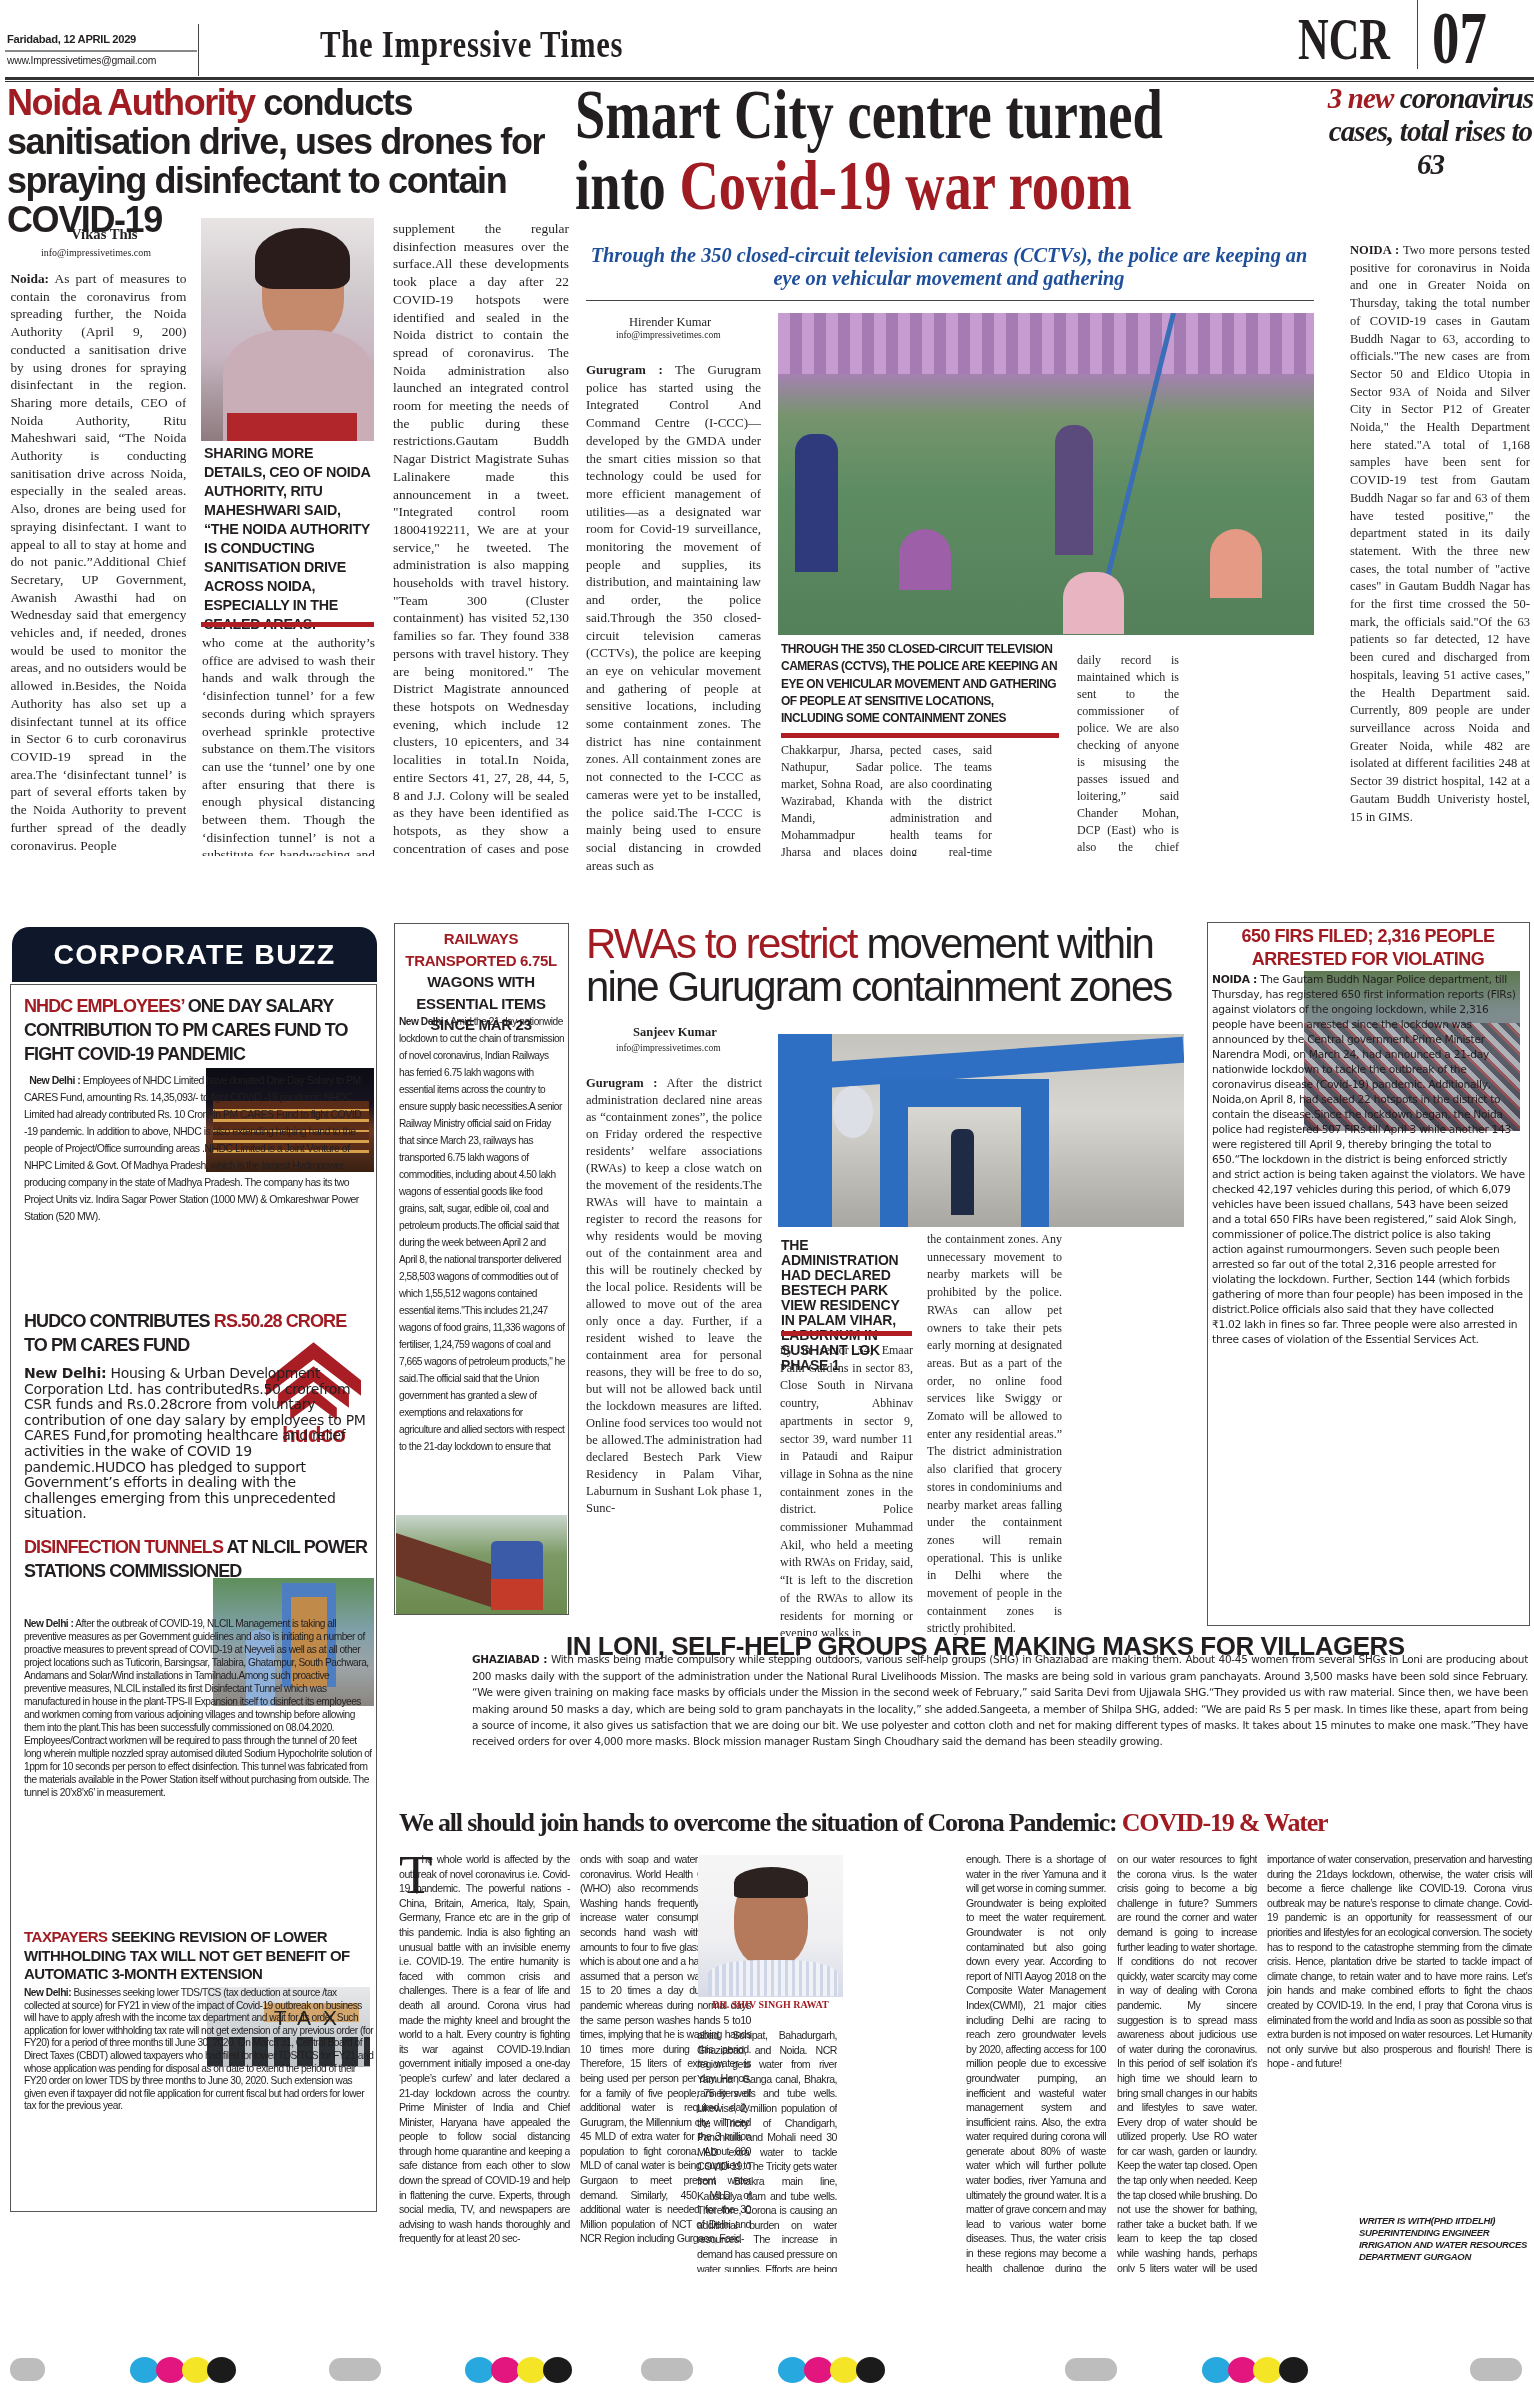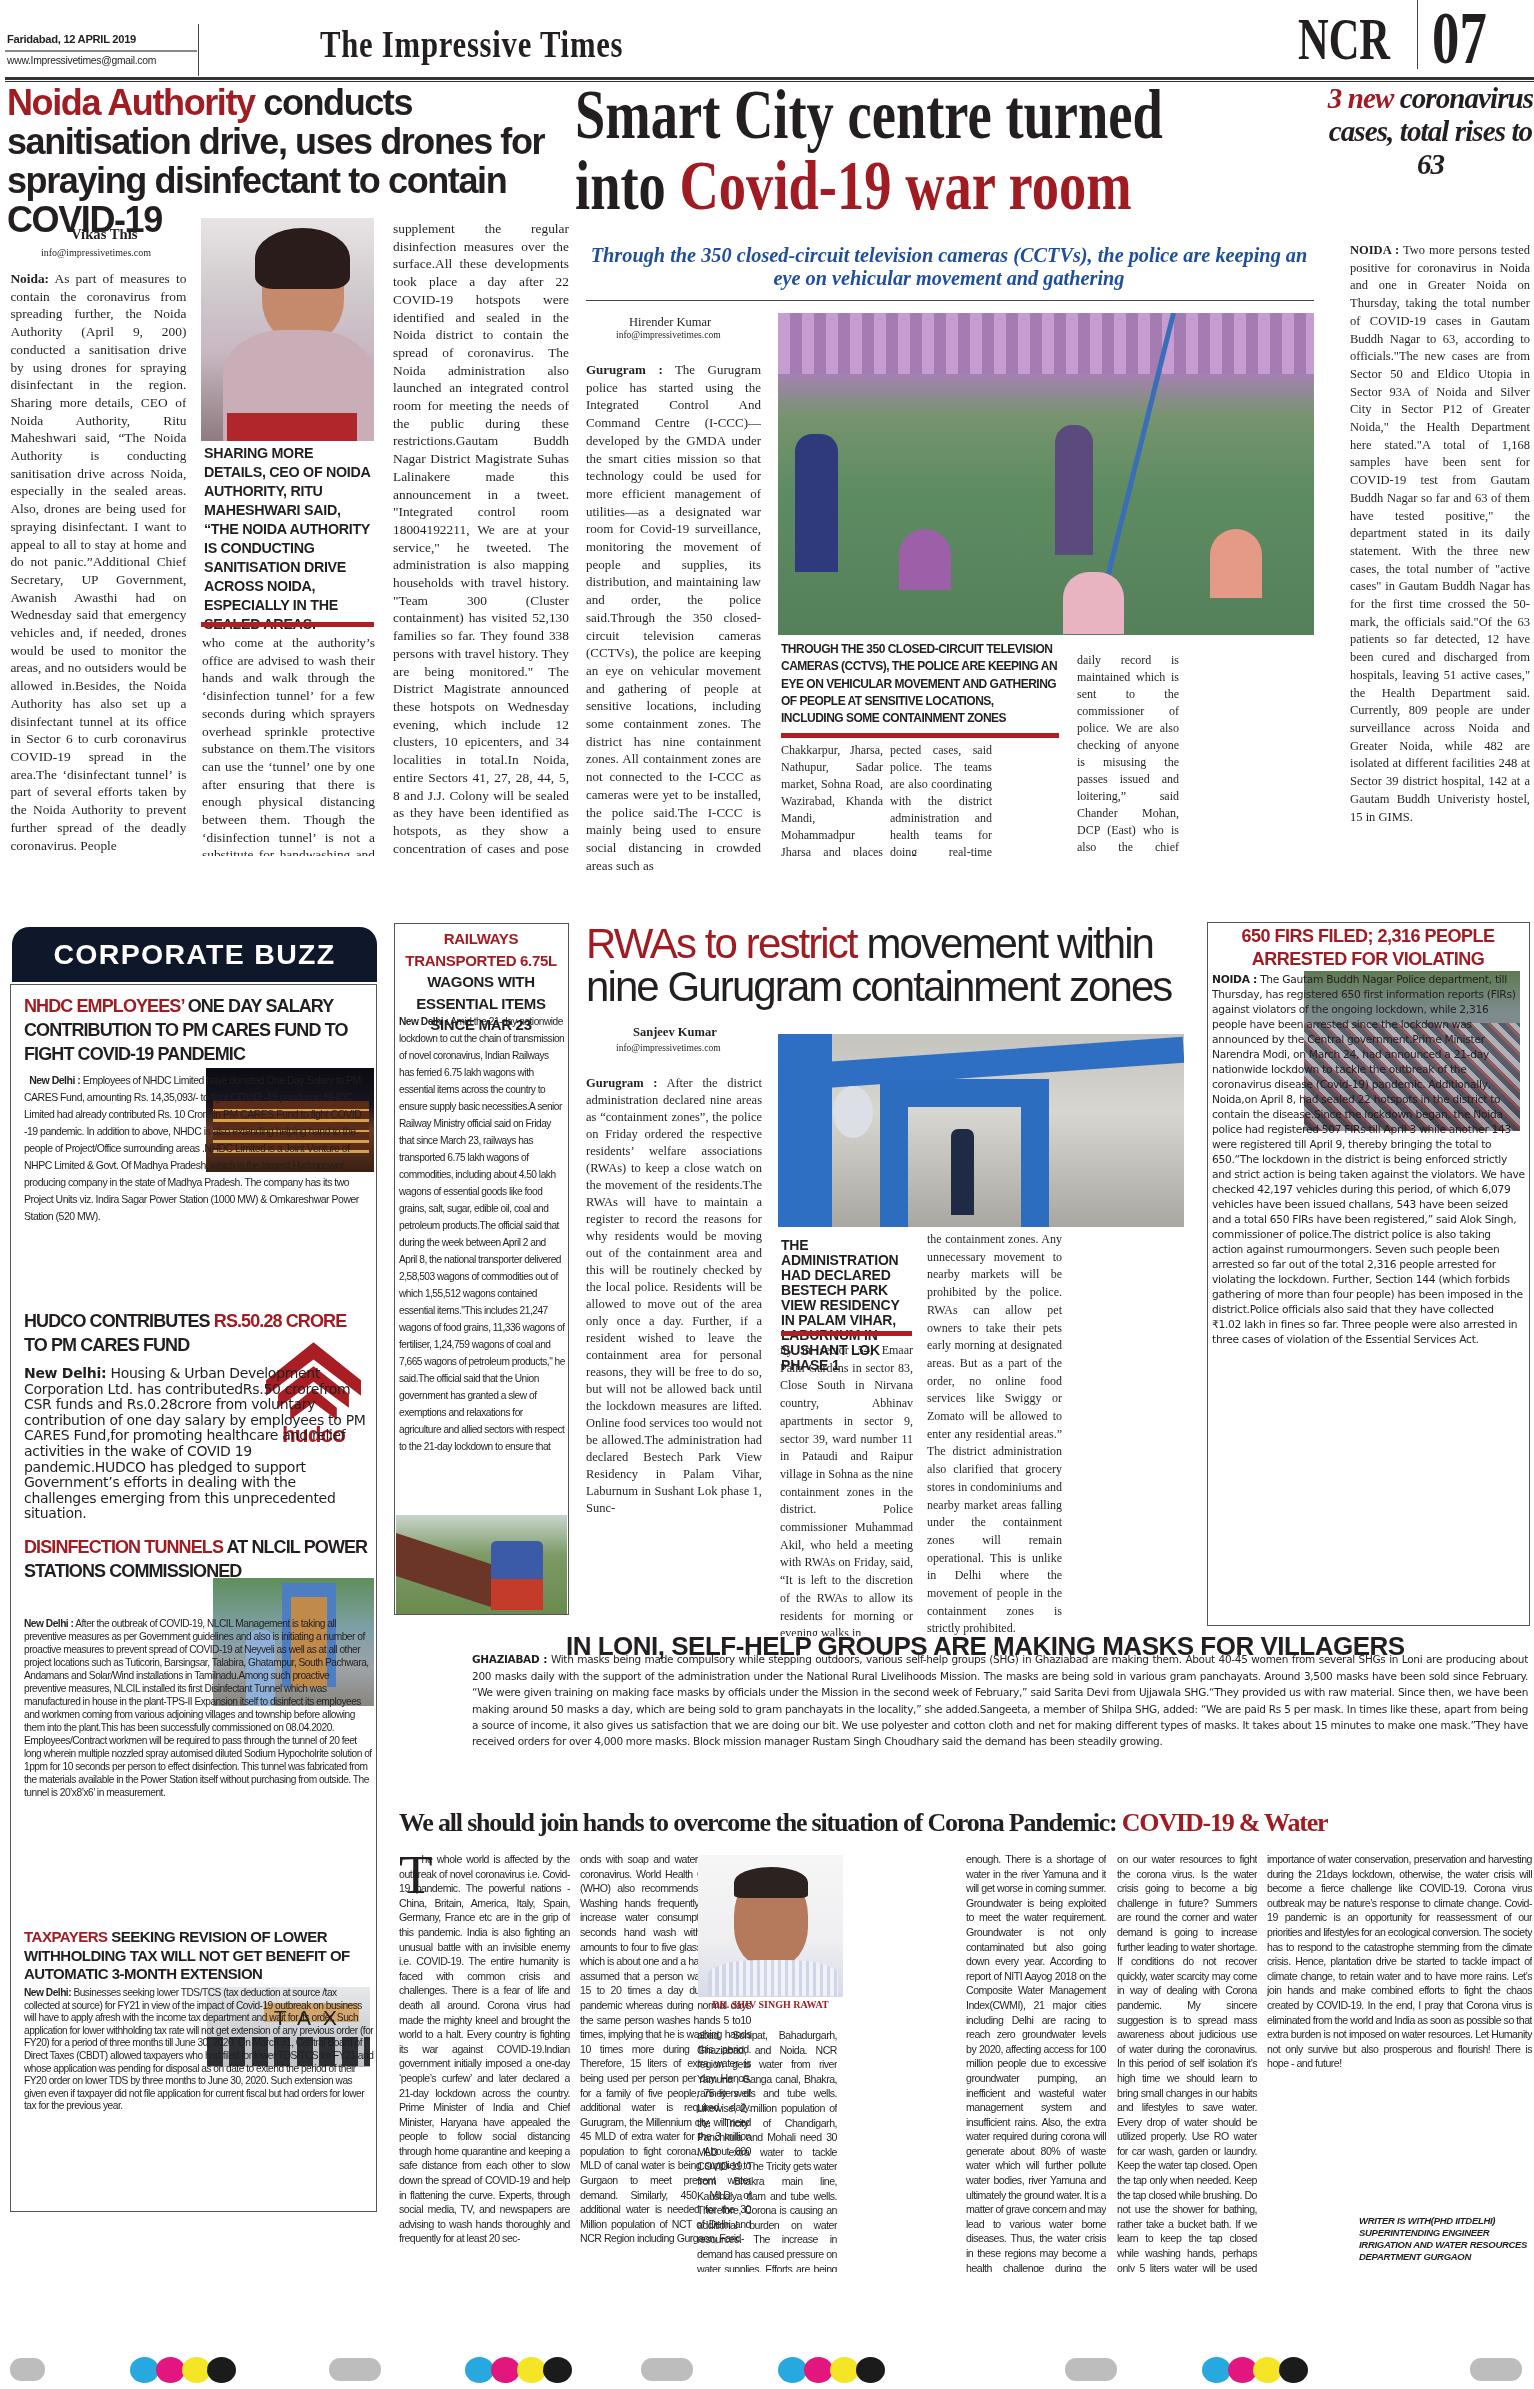--- a/index.html
+++ b/index.html
@@ -20,21 +20,21 @@
 .redbar{position:absolute;background:#b01e24;height:5.2px}
 .photo{position:absolute;overflow:hidden}
 .box{position:absolute;border:1.3px solid #555}
 .lead{font-weight:bold}
 .ink{position:absolute;width:29px;height:26px;border-radius:50%}
 .greyblob{position:absolute;width:52px;height:22.5px;border-radius:11.2px;background:#bdbdbd}
 </style>
 </head>
 <body>
 
-<div class="abs sans" style="left:7px;top:33px;font-size:11.2px;font-weight:bold;letter-spacing:-0.3px">Faridabad, 12 APRIL 2019</div>
+<div class="abs sans" style="left:7px;top:33px;font-size:11.2px;font-weight:bold;letter-spacing:-0.3px">Faridabad, 12 APRIL 2029</div>
 <div class="hrline" style="left:5.2px;top:50px;width:192px;height:1.7px;background:#888"></div>
 <div class="abs sans" style="left:7px;top:55px;font-size:10.4px;letter-spacing:-0.3px">www.Impressivetimes@gmail.com</div>
 <div class="hrline" style="left:198px;top:24px;width:1.3px;height:52px"></div>
 <div class="abs serif" style="left:320px;top:22.5px;font-size:37px;font-weight:bold;letter-spacing:0.9px;transform:scaleX(0.83);transform-origin:left">The Impressive Times</div>
 <div class="abs serif" style="left:1298px;top:8.6px;font-size:59px;font-weight:bold;transform:scaleX(0.72);transform-origin:left;line-height:61px">NCR</div>
 <div class="hrline" style="left:1417px;top:0px;width:1.3px;height:69px"></div>
 <div class="abs serif" style="left:1432px;top:1.7px;font-size:73px;font-weight:bold;transform:scaleX(0.75);transform-origin:left;line-height:73px">07</div>
 <div class="hrline" style="left:5.2px;top:77px;width:1529px;height:2.6px;background:#333"></div>
 <div class="hrline" style="left:5.2px;top:81px;width:1529px;height:0.9px;background:#333"></div>
 

